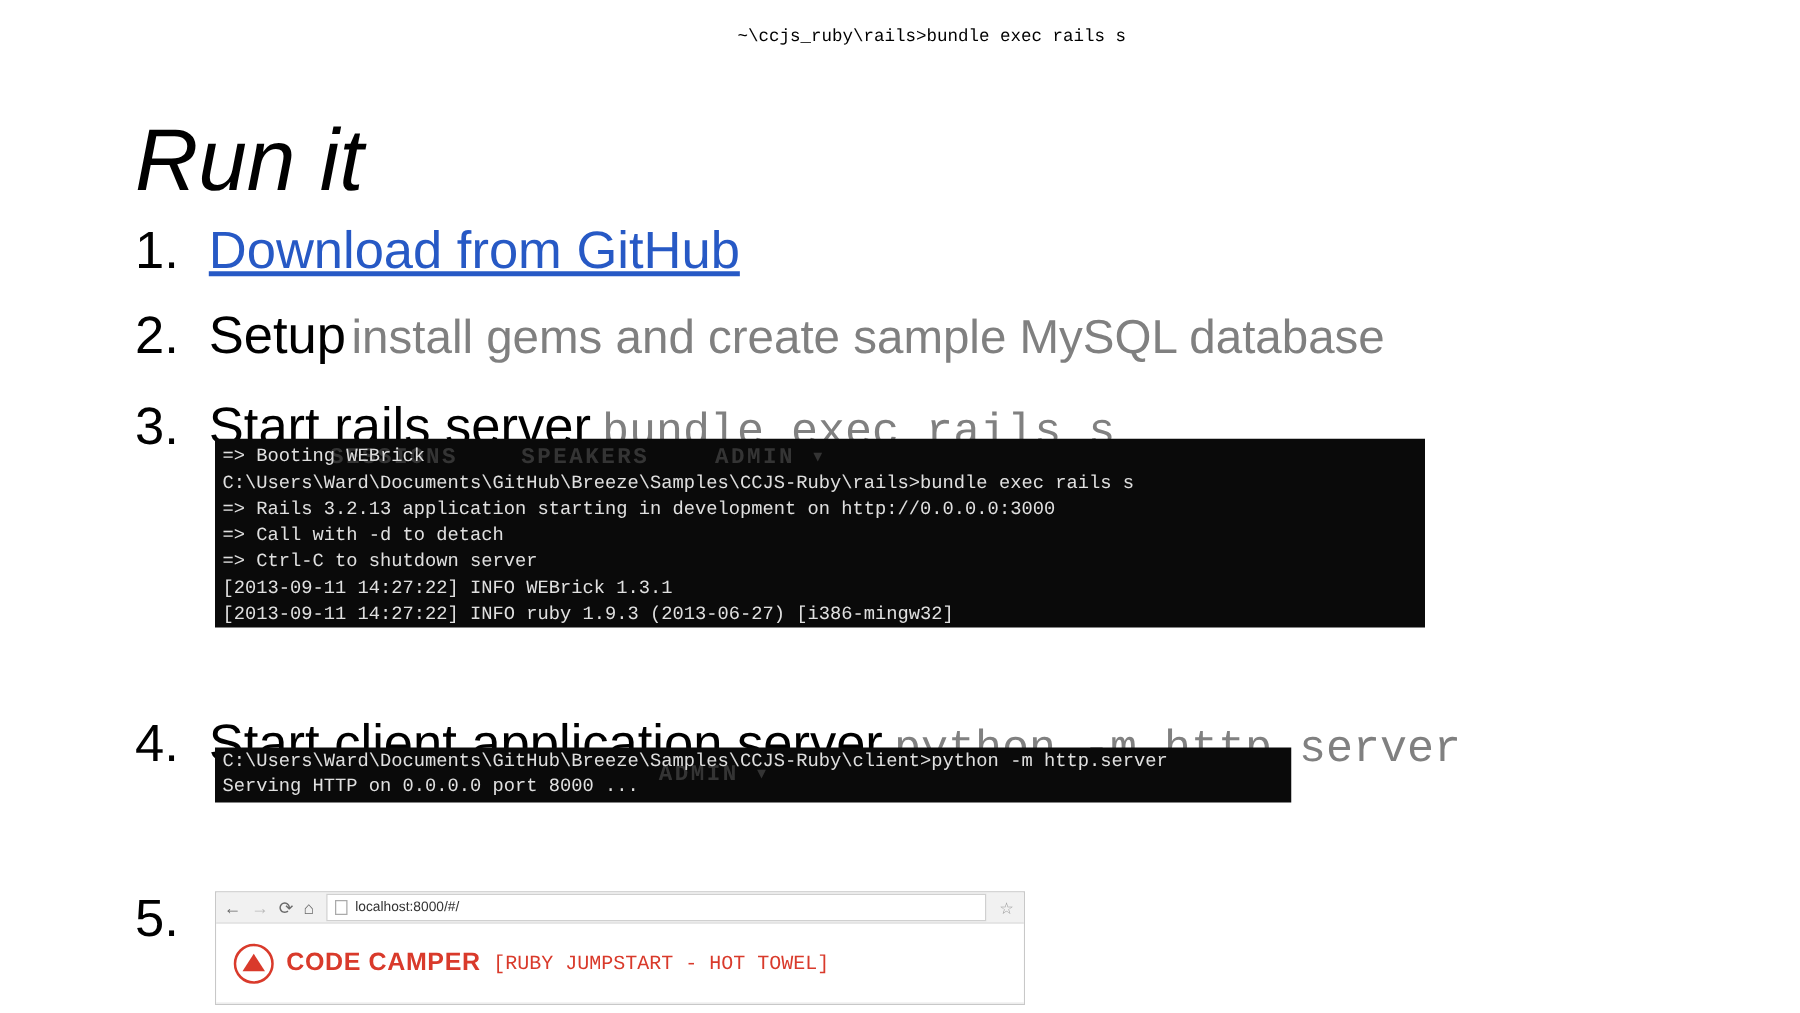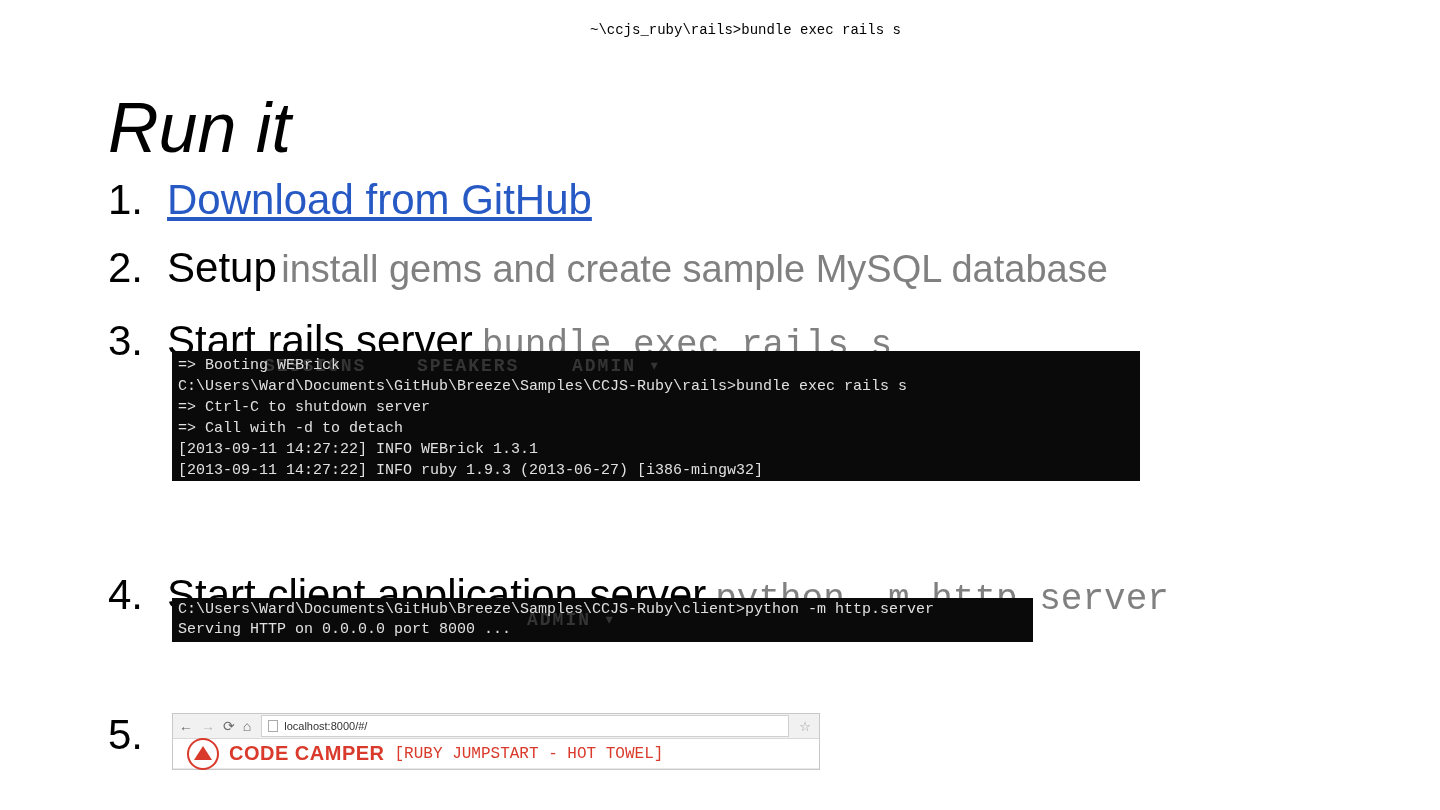--- a/index.html
+++ b/index.html
@@ -116,21 +116,21 @@
     width: 10px; height: 12px;
     border: 1px solid #aaa;
     position: relative;
   }
   .star {
     color: #999;
     font-size: 13px;
     padding-right: 2px;
   }
   .app-header {
-    height: 30px;
+    height: 64px;
     background: #fff;
     display: flex;
     align-items: center;
     padding: 0 14px;
     gap: 10px;
     border-bottom: 1px solid #e8e8e8;
   }
   .logo {
     width: 32px; height: 32px;
     border-radius: 50%;
@@ -196,22 +196,23 @@
   </div>
   <div class="ghost-nav" style="left:245px; top:5px; position:absolute;">
     <span>SPEAKERS</span>
   </div>
   <div class="ghost-nav" style="left:400px; top:5px; position:absolute;">
     <span>ADMIN</span>
     <span>▾</span>
   </div>
   <div>=&gt; Booting WEBrick</div>
   <div>C:\Users\Ward\Documents\GitHub\Breeze\Samples\CCJS-Ruby\rails&gt;bundle exec rails s</div>
+  <div>=&gt; Rails 3.2.13 application starting in development on http://0.0.0.0:3000</div>
+  <div>=&gt; Call with -d to detach</div>
   <div>=&gt; Ctrl-C to shutdown server</div>
-  <div>=&gt; Call with -d to detach</div>
   <div>[2013-09-11 14:27:22] INFO  WEBrick 1.3.1</div>
   <div>[2013-09-11 14:27:22] INFO  ruby 1.9.3 (2013-06-27) [i386-mingw32]</div>
 </div>
 
 <div class="row" style="top:571px;">
   <span class="num">4.</span>
   <span>
     <span class="body-text">Start client application server</span>&nbsp;
     <span class="mono-gray">python -m http.server</span>
   </span>

